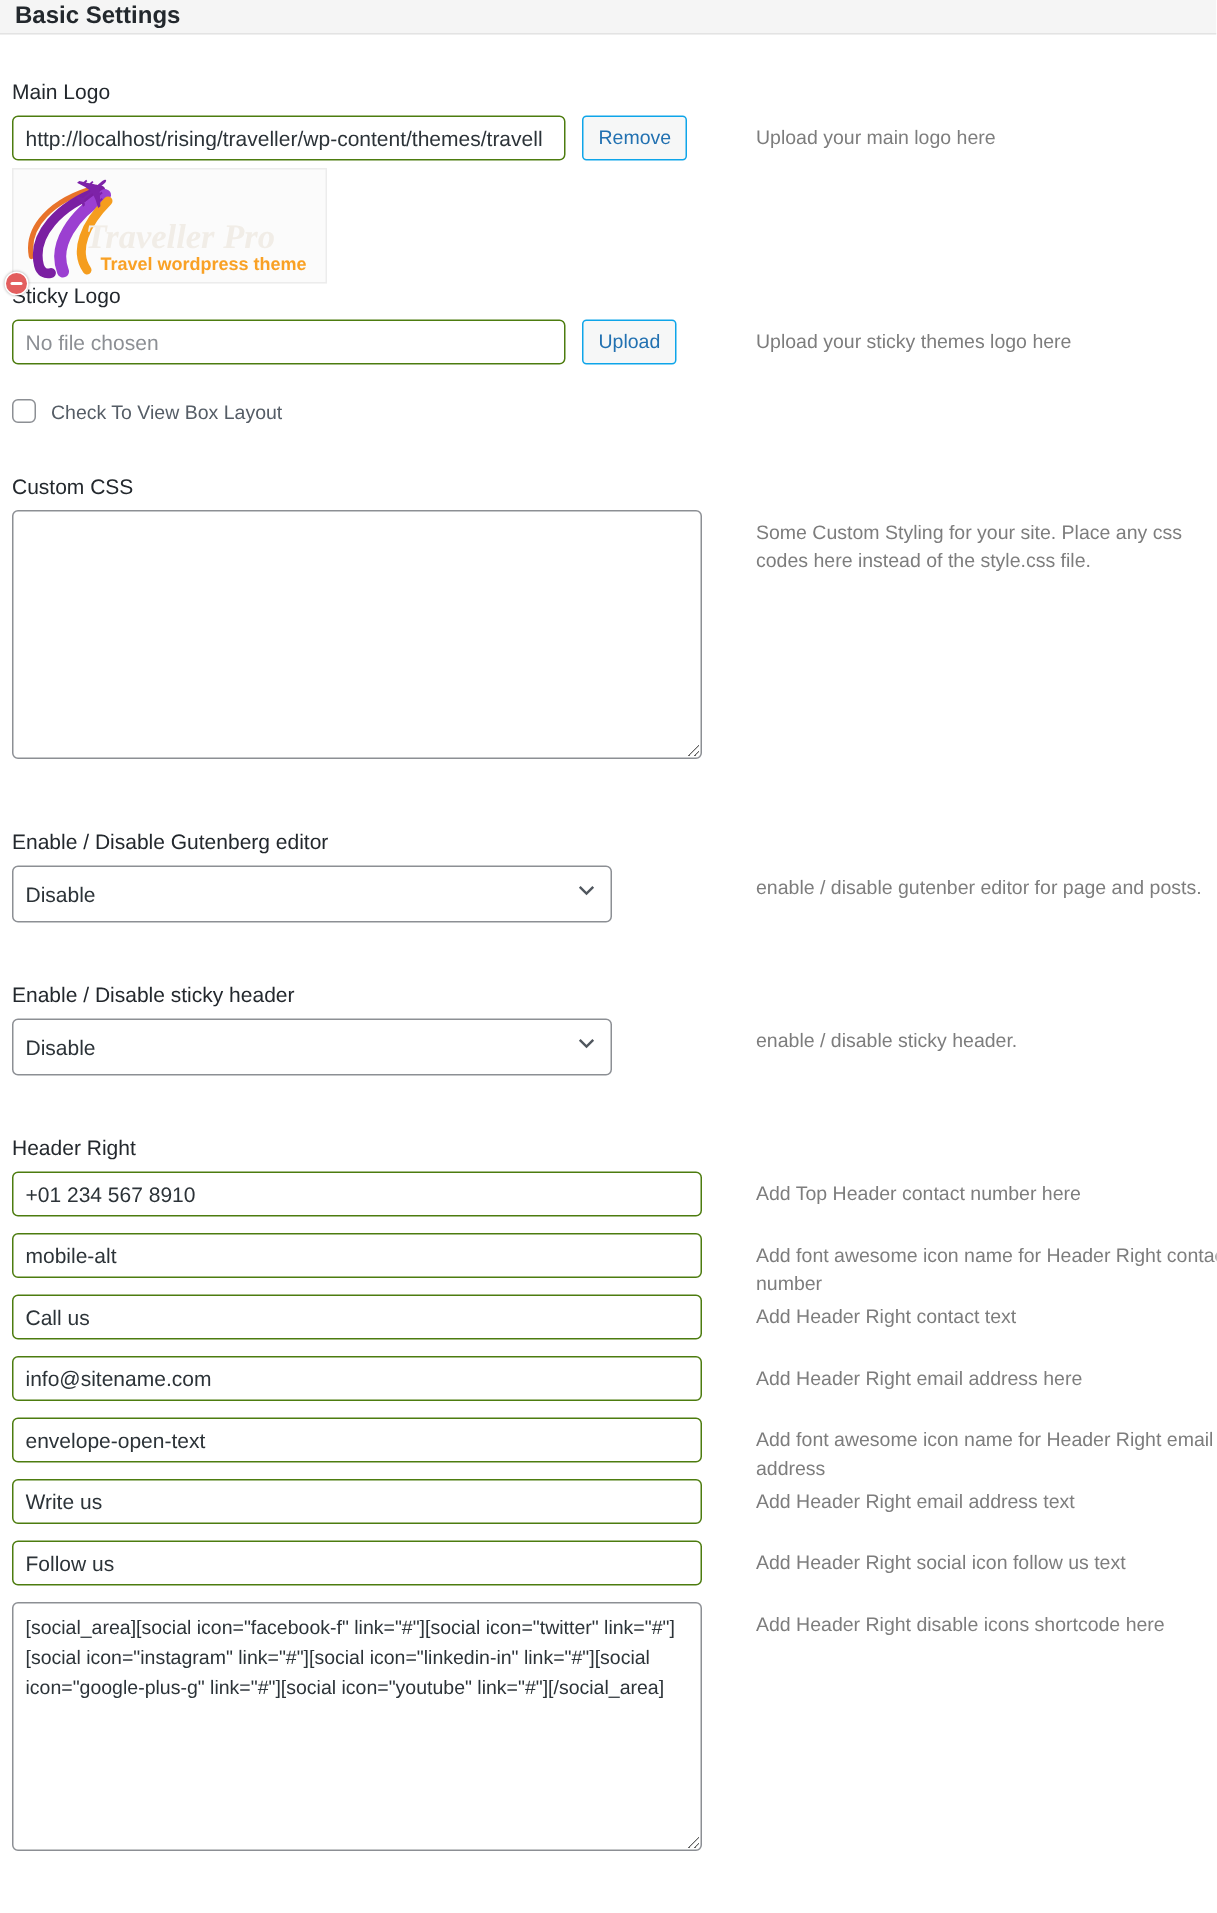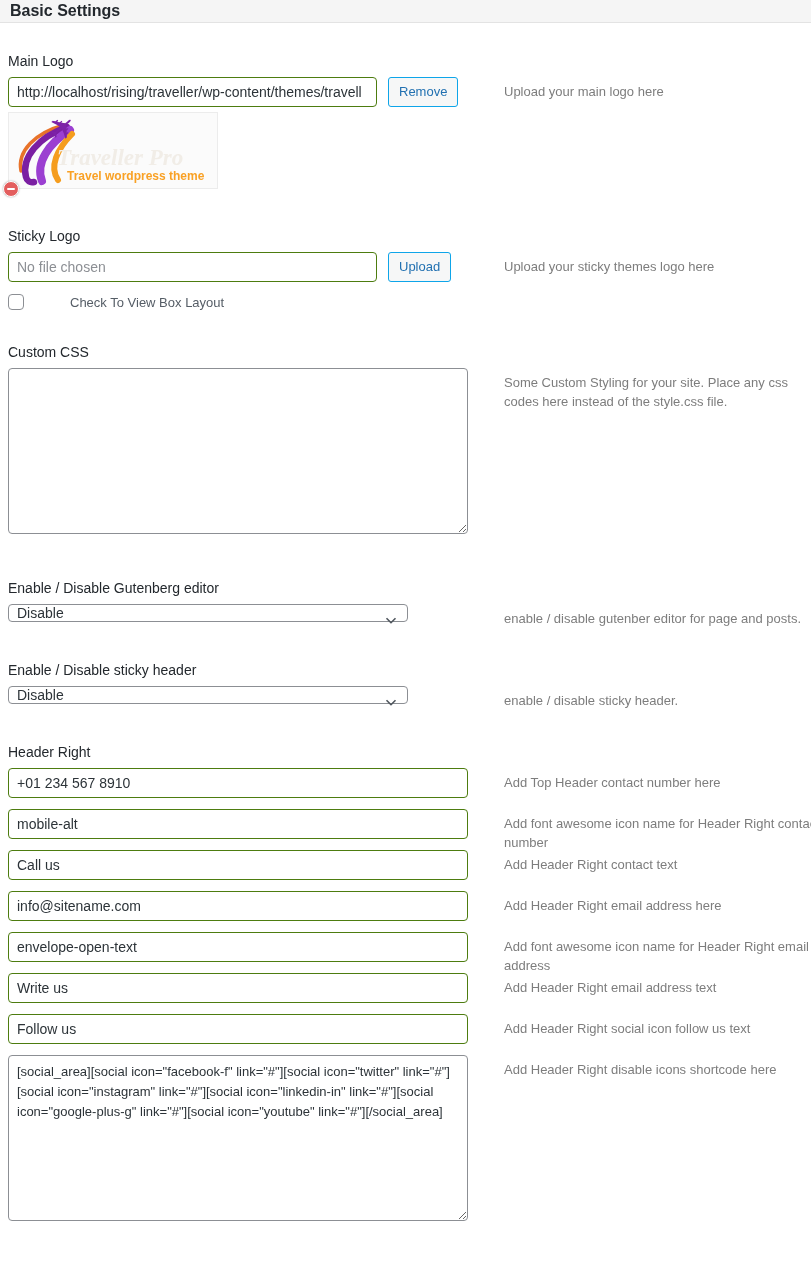--- a/index.html
+++ b/index.html
@@ -50,30 +50,30 @@
 
   textarea.area {
     width: 460px; height: 166px;
     border: 1px solid #8c8f94; border-radius: 4px;
     padding: 6px 8px; font-size: 13px; line-height: 20px;
     color: #2c3338; background: #fff; resize: both;
     font-family: "Liberation Sans", sans-serif; outline: none;
   }
 
   .selectbox {
-    width: 400px; height: 18px;
+    width: 400px; height: 38px;
     border: 1px solid #8c8f94; border-radius: 4px;
     background: #fff; position: relative;
     display: flex; align-items: center;
     padding: 0 30px 0 8px;
     font-size: 14px; color: #2c3338; cursor: pointer;
   }
   .selectbox .chev { position: absolute; right: 7px; top: 6px; }
 
-  .checkbox-row { display: flex; align-items: center; margin-top: 12px; gap: 36px; }
+  .checkbox-row { display: flex; align-items: center; margin-top: 23px; }
   input.checkbox {
     appearance: none; -webkit-appearance: none;
     width: 16px; height: 16px; margin: 0;
     border: 1px solid #8c8f94; border-radius: 4px; background: #fff;
     cursor: pointer;
   }
   .checkbox-label { font-size: 13px; color: #555d66; margin-left: 10px; }
 
   .logo-box {
     width: 210px; height: 77px;
@@ -84,21 +84,21 @@
     position: absolute; left: -6px; bottom: -9px;
     width: 16px; height: 16px; border-radius: 50%;
     background: #e35e5e; border: 1px solid #ffffff;
     box-shadow: 0 0 2px rgba(0,0,0,.35);
     display: flex; align-items: center; justify-content: center;
     cursor: pointer;
   }
   .remove-badge::after { content: ""; width: 8px; height: 2px; background: #fff; border-radius: 1px; }
 
   
-  .sec-mainlogo   { margin-bottom: 39px; }
+  .sec-mainlogo   { }
   .sec-stickylogo { margin-bottom: 34px; }
   .sec-customcss  { margin-bottom: 42px; }
   .sec-gutenberg  { margin-bottom: 40px; }
   .sec-stickyhdr  { margin-bottom: 40px; }
   .hr-row { margin-bottom: 11px; }
   .hr-social { margin-top: 10px; }
 </style>
 </head>
 <body>
 

